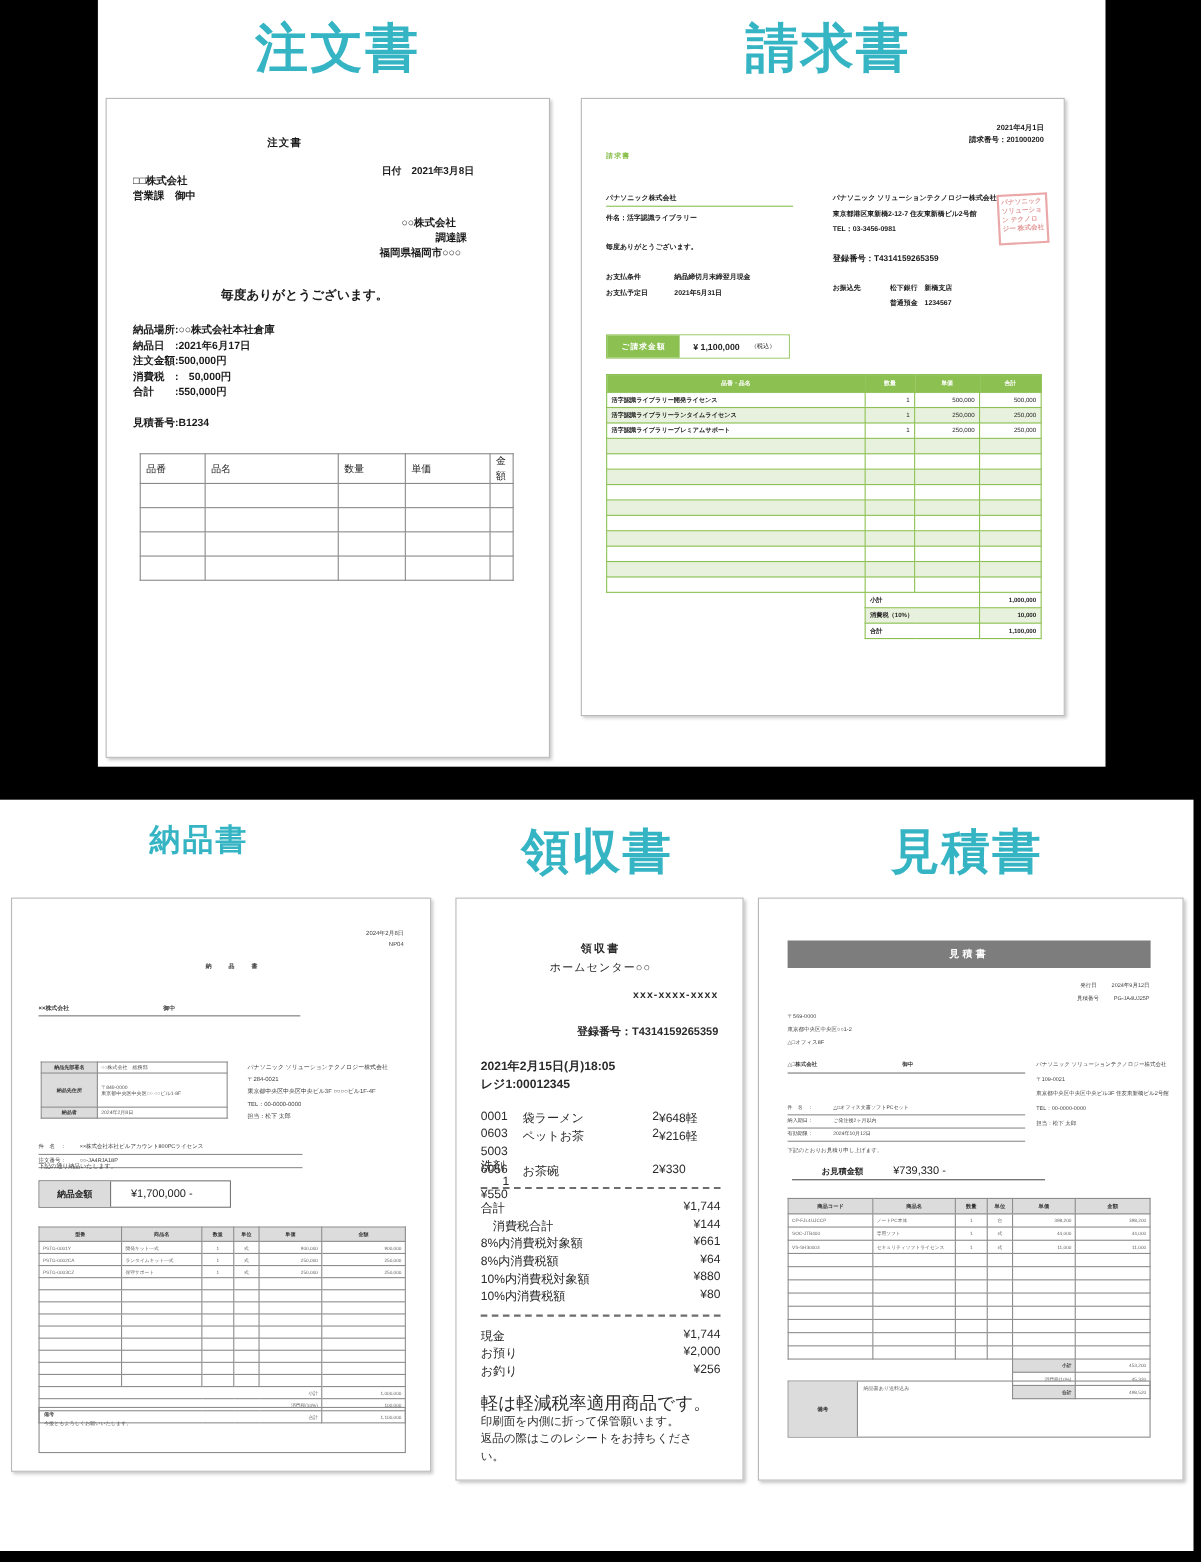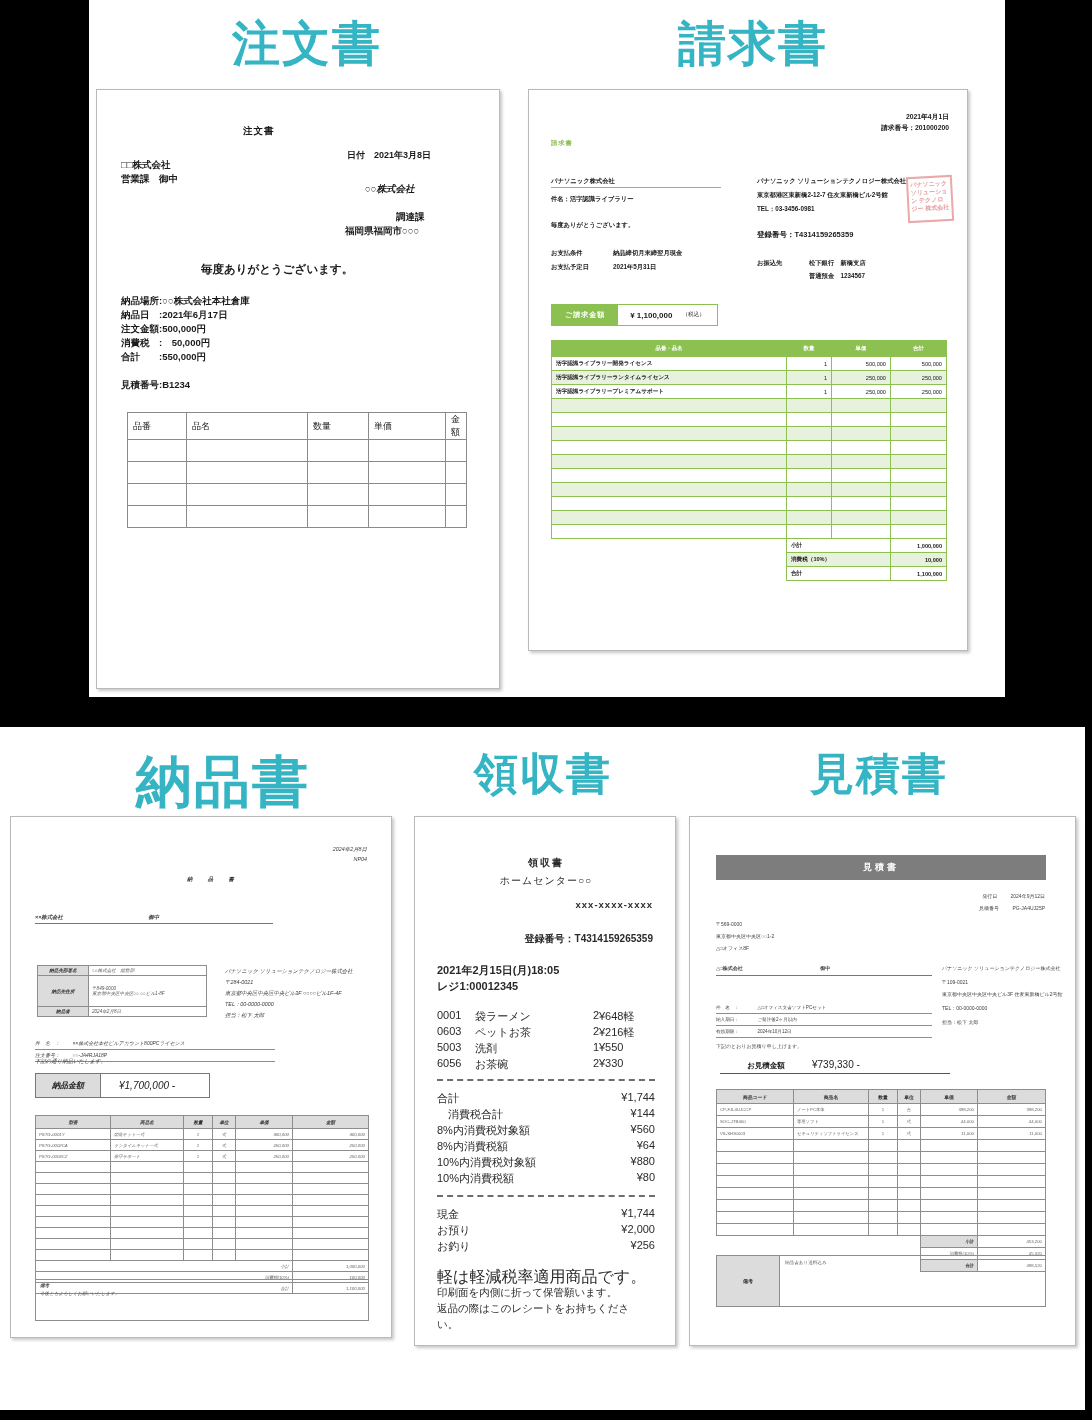--- a/index.html
+++ b/index.html
@@ -63,21 +63,21 @@
     border:1px solid #8cc152;font-size:5.4px;}
   .inv-table td{border:1px solid #8cc152;height:13px;padding:0 4px;color:#1a1a1a;}
   .inv-table tr.alt td{background:#e8f1dd;}
   .inv-table td.num{text-align:right;}
   .inv-stamp{position:absolute;right:14px;top:86px;width:46px;height:46px;
     border:2px solid #e79a9a;color:#e08b8b;font-size:6px;line-height:8px;
     font-weight:bold;padding:2px;box-sizing:border-box;opacity:.85;
     transform:rotate(-3deg);overflow:hidden;}
 
   
-  #sheet-delivery{left:10px;top:816px;width:382px;height:522px;font-style:italic;}
+  #sheet-delivery{left:10px;top:816px;width:382px;height:522px;}
   #sheet-delivery .t{font-size:5.4px;line-height:8px;color:#3a3a3a;}
   .dn-title{font-size:11px;font-weight:bold;letter-spacing:5px;color:#111;}
   .dn-to{font-size:9px;font-weight:bold;color:#111;border-bottom:1.2px solid #777;
     width:238px;padding-bottom:2px;}
   .dn-box{position:absolute;left:26px;top:148px;width:170px;border-collapse:collapse;
     font-size:4.6px;}
   .dn-box td{border:1px solid #8d8d8d;padding:2px 3px;color:#555;}
   .dn-box td.hd{background:#dcdcdc;font-weight:bold;text-align:center;width:44px;color:#333;}
   .dn-amt{position:absolute;left:24px;top:256px;display:flex;border:1.4px solid #777;}
   .dn-amt-label{background:#dcdcdc;font-size:8px;font-weight:bold;color:#222;
@@ -143,21 +143,21 @@
   <div class="bigtitle" style="left:232px;top:12px;font-size:48px;">注文書</div>
   <div class="bigtitle" style="left:678px;top:12px;font-size:48px;">請求書</div>
 
   <div class="sheet" id="sheet-order">
     <div class="t po-title" style="left:146px;top:34px;">注文書</div>
     <div class="t b" style="left:250px;top:58px;font-size:9px;">日付　2021年3月8日</div>
 
     <div class="t b" style="left:24px;top:68px;">□□株式会社</div>
     <div class="t b" style="left:24px;top:82px;">営業課　御中</div>
 
-    <div class="t b" style="left:268px;top:92px;font-style:italic;">○○株式会社</div>
+    <div class="t b" style="left:268px;top:106px;">○○株式会社</div>
     <div class="t b" style="left:299px;top:120px;">調達課</div>
     <div class="t b" style="left:248px;top:134px;">福岡県福岡市○○○</div>
 
     <div class="t b" style="left:104px;top:172px;font-size:11.5px;">毎度ありがとうございます。</div>
 
     <div class="t b" style="left:24px;top:204px;">納品場所:○○株式会社本社倉庫</div>
     <div class="t b" style="left:24px;top:218px;">納品日　:2021年6月17日</div>
     <div class="t b" style="left:24px;top:232px;">注文金額:500,000円</div>
     <div class="t b" style="left:24px;top:246px;">消費税　:　50,000円</div>
     <div class="t b" style="left:24px;top:260px;">合計　　:550,000円</div>
@@ -343,21 +343,21 @@
           <td style="border:none;"></td>
           <td colspan="2" class="b">合計</td>
           <td class="num b">1,100,000</td>
         </tr>
       </tbody>
     </table>
   </div>
 
   <div class="panel" id="panel-bottom"></div>
 
-  <div class="bigtitle" style="left:136px;top:745px;font-size:56px;">納品書</div>
+  <div class="bigtitle" style="left:136px;top:745px;font-size:28px;">納品書</div>
   <div class="bigtitle" style="left:474px;top:745px;font-size:44px;">領収書</div>
   <div class="bigtitle" style="left:810px;top:745px;font-size:44px;">見積書</div>
 
   <div class="sheet" id="sheet-delivery">
     <div class="t rt" style="right:24px;top:28px;">2024年2月8日</div>
     <div class="t rt" style="right:24px;top:38px;">NP04</div>
 
     <div class="t dn-title" style="left:176px;top:58px;">納　品　書</div>
 
     <div class="t dn-to" style="left:24px;top:96px;">
@@ -548,21 +548,21 @@
       <span class="c2">袋ラーメン</span>
       <span class="c3">2</span>
       <span class="c4">¥648軽</span>
     </div>
     <div class="rc-row" style="top:208px;">
       <span class="c1">0603</span>
       <span class="c2">ペットお茶</span>
       <span class="c3">2</span>
       <span class="c4">¥216軽</span>
     </div>
-    <div class="rc-row" style="top:224px;">
+    <div class="rc-row" style="top:224px;flex-direction:column;">
       <span class="c1">5003</span>
       <span class="c2">洗剤</span>
       <span class="c3">1</span>
       <span class="c4">¥550</span>
     </div>
     <div class="rc-row" style="top:240px;">
       <span class="c1">6056</span>
       <span class="c2">お茶碗</span>
       <span class="c3">2</span>
       <span class="c4">¥330</span>
@@ -573,21 +573,21 @@
     <div class="rc-sum" style="top:274px;">
       <span>合計</span>
       <span>¥1,744</span>
     </div>
     <div class="rc-sum" style="top:290px;">
       <span>　消費税合計</span>
       <span>¥144</span>
     </div>
     <div class="rc-sum" style="top:306px;">
       <span>8%内消費税対象額</span>
-      <span>¥560</span>
+      <span>¥661</span>
     </div>
     <div class="rc-sum" style="top:322px;">
       <span>8%内消費税額</span>
       <span>¥64</span>
     </div>
     <div class="rc-sum" style="top:338px;">
       <span>10%内消費税対象額</span>
       <span>¥880</span>
     </div>
     <div class="rc-sum" style="top:354px;">

